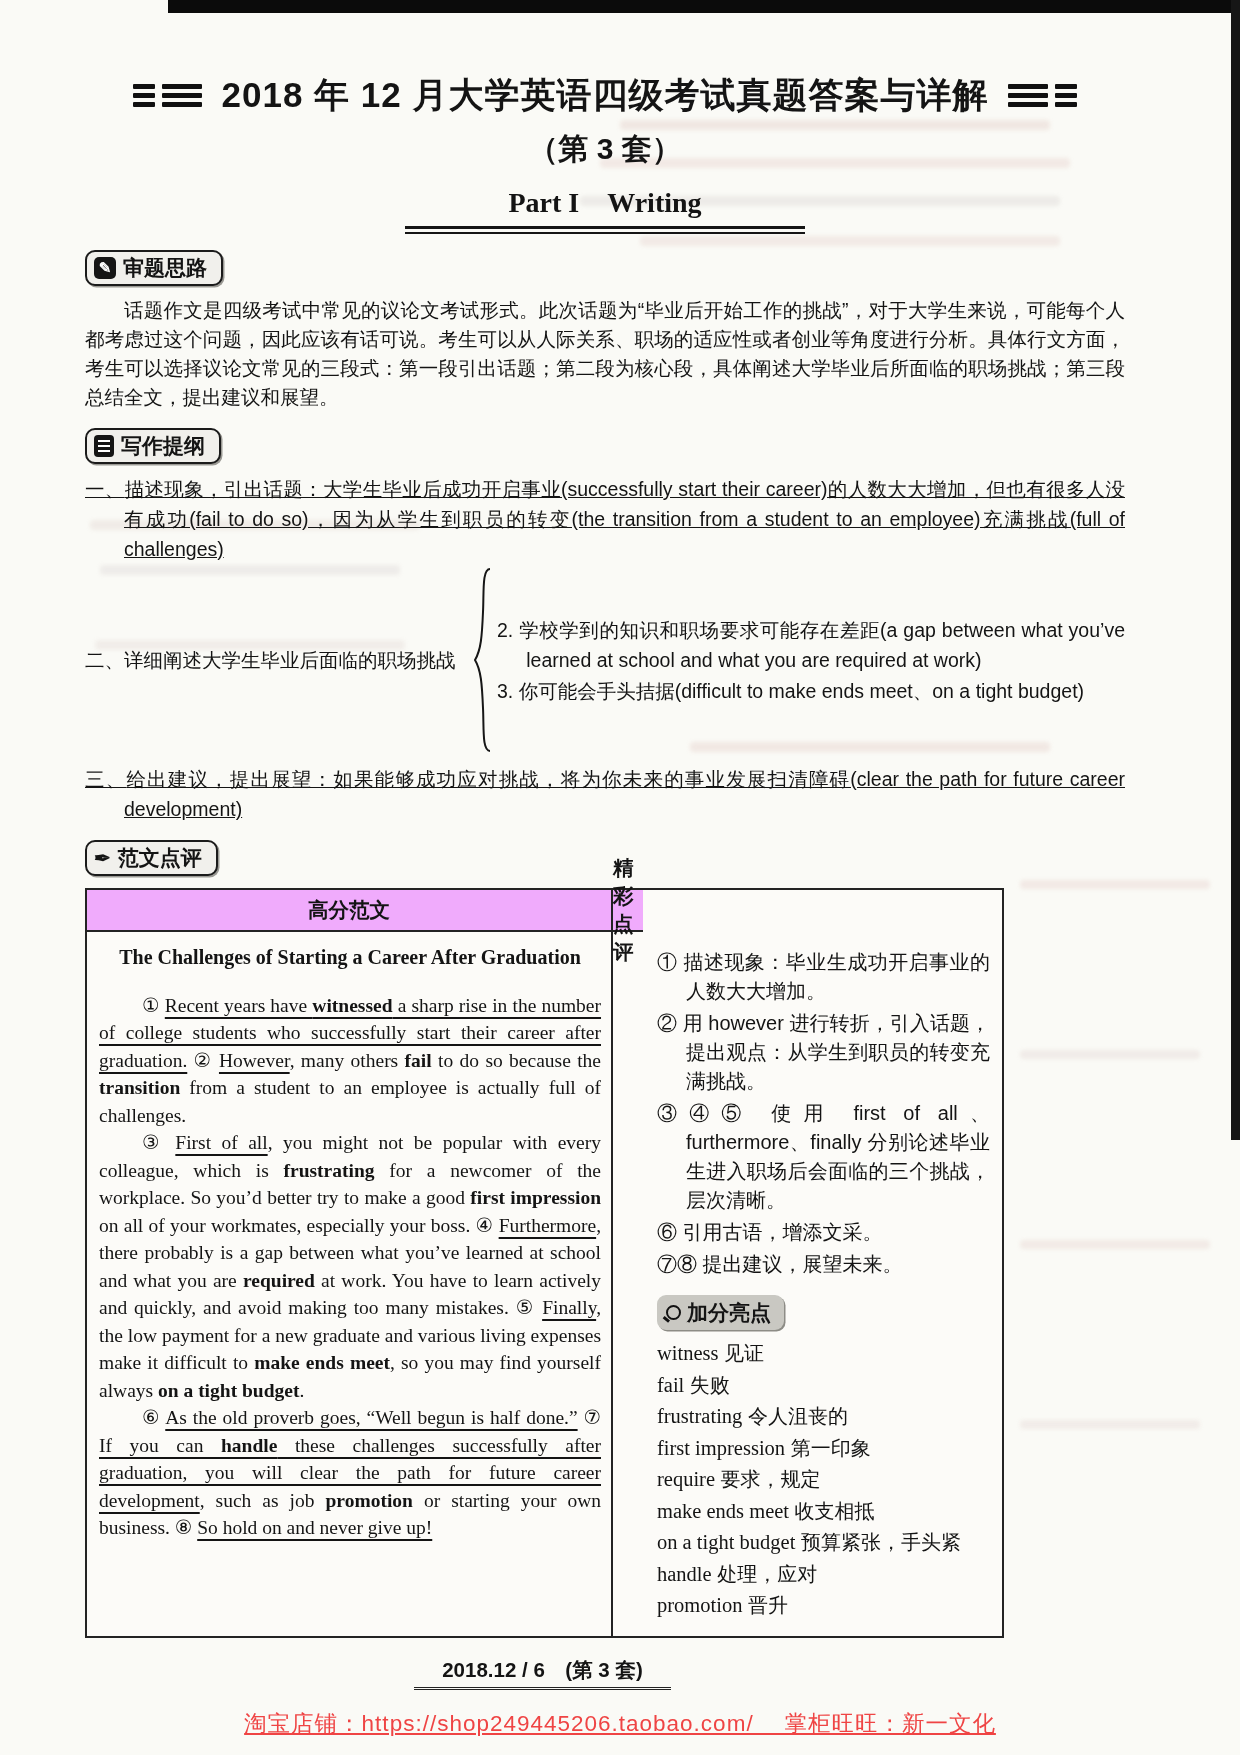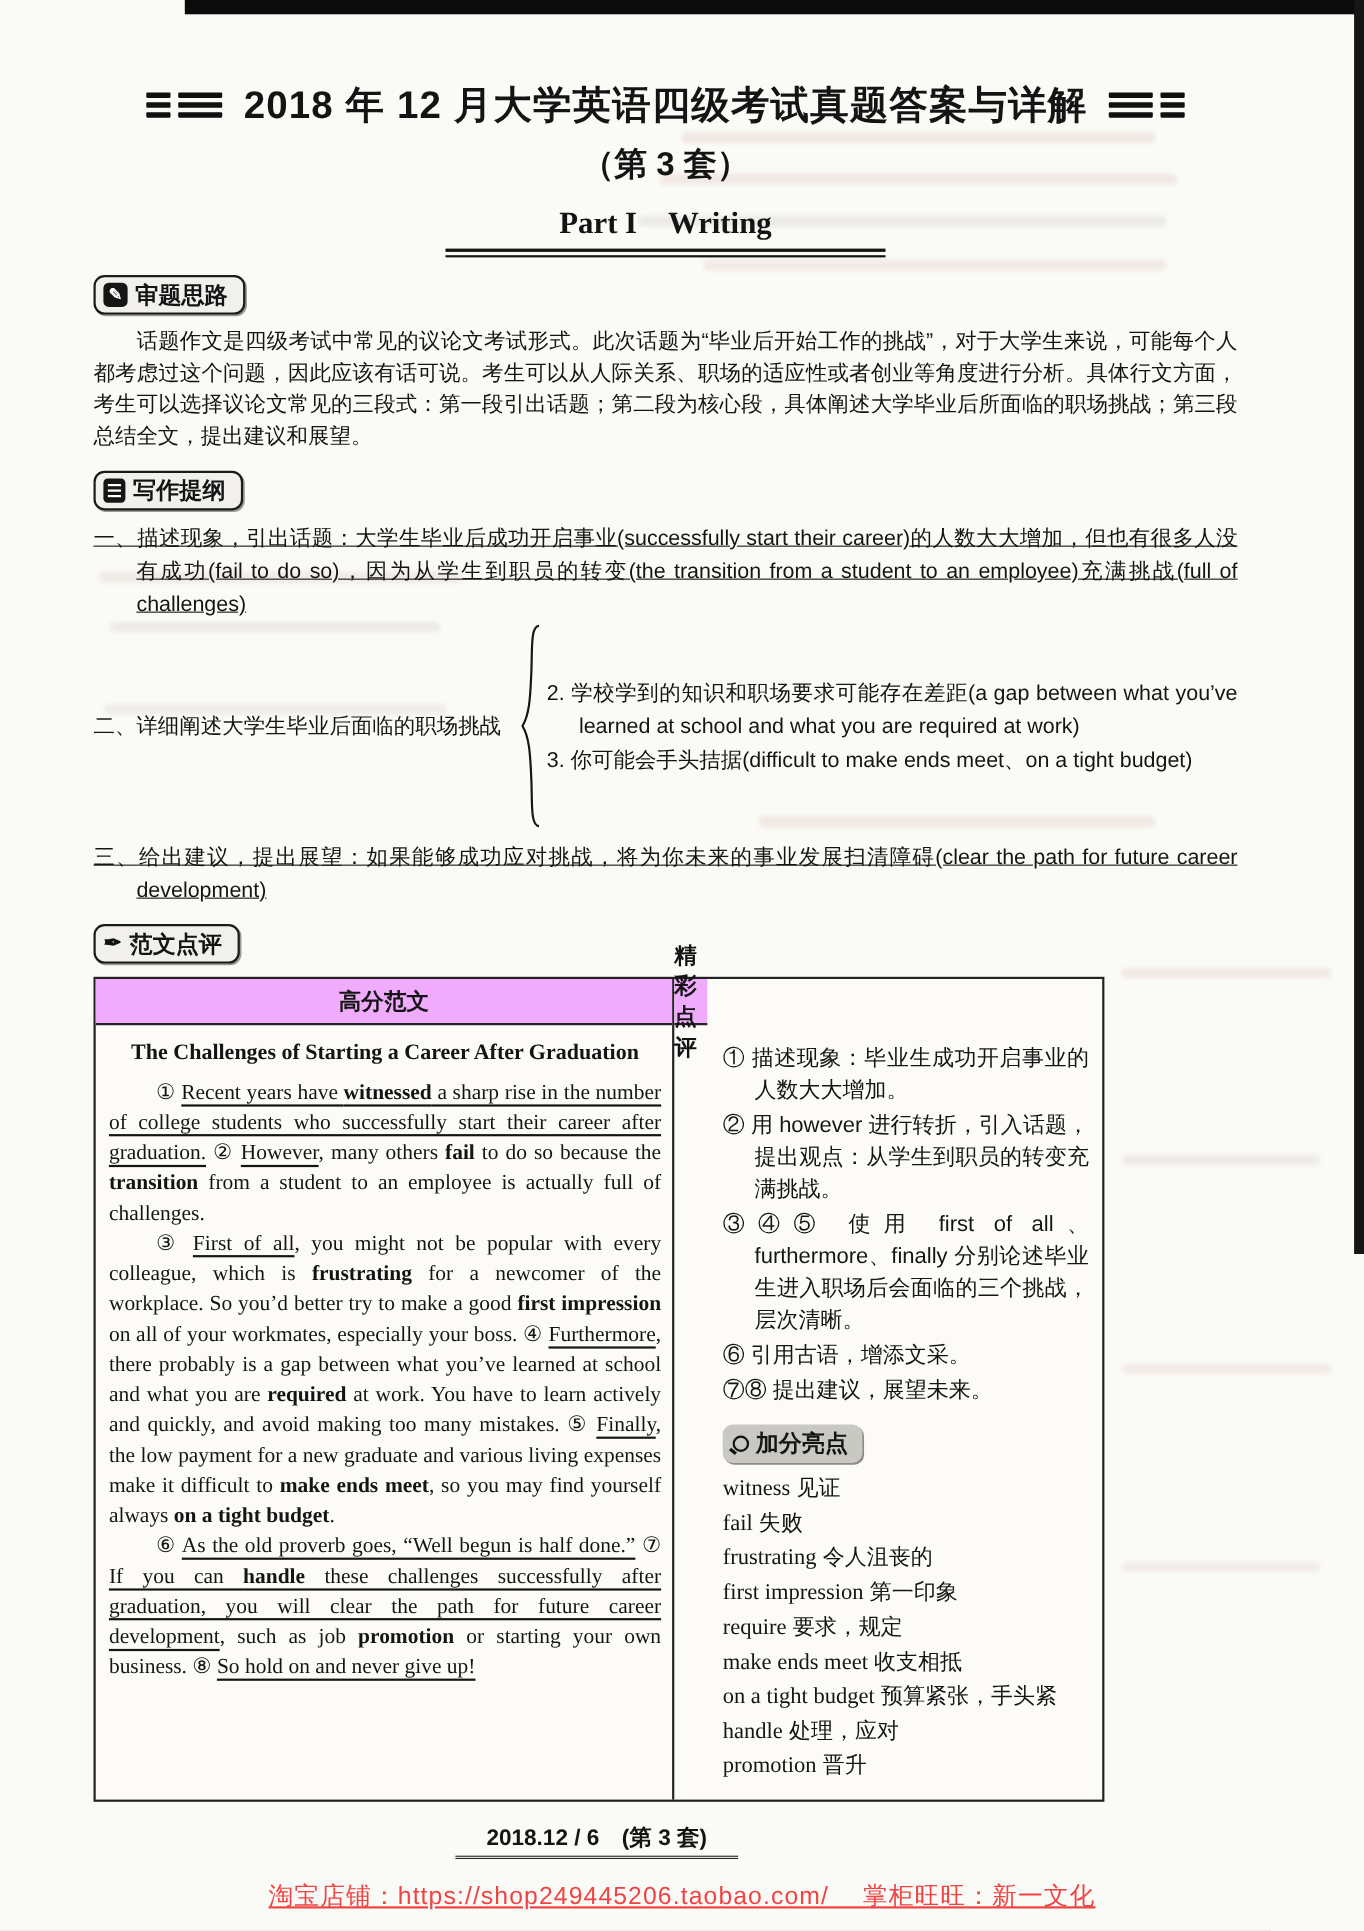--- a/index.html
+++ b/index.html
@@ -44,21 +44,21 @@
   .o2-list{flex:1;}
   .o2-li{padding-left:1.5em;text-indent:-1.5em;line-height:30px;margin:1px 0;text-align:justify;}
   
   .tbl{margin-top:12px;width:915px;display:flex;border:2.5px solid #232323;background:#fcfbf8;}
   .col-left{width:524px;border-right:2px solid #232323;display:flex;flex-direction:column;}
   .col-right{flex:1;display:flex;flex-direction:row;}
   .th{height:40px;display:flex;align-items:center;justify-content:center;font-weight:bold;
       font-size:20.5px;border-bottom:2px solid #232323;background:#f0abfc;}
   .essay{padding:10px 10px 16px 12px;font-size:19.5px;line-height:27.5px;
          font-family:"Liberation Serif","DejaVu Serif","DejaVu Sans",serif;}
-  .essay-title{text-align:center;font-weight:bold;font-size:20px;margin:2px 0 8px;}
+  .essay-title{text-align:center;font-weight:bold;font-size:20px;margin:2px 0 20px;}
   .essay p{margin:0;text-align:justify;text-indent:2.2em;}
   .b{font-weight:bold;}
   .u{text-decoration:underline;text-decoration-thickness:1.6px;text-underline-offset:4.5px;}
   .review-body{padding:58px 12px 14px 14px;font-size:20px;line-height:29px;}
   .comment{padding-left:1.45em;text-indent:-1.45em;margin-bottom:3px;text-align:justify;}
   .hl-row{margin:16px 0 8px;}
   .hl-badge{display:inline-flex;align-items:center;gap:6px;background:#c9c8c2;border-radius:9px;
             padding:3px 13px 3px 9px;font-size:21px;font-weight:bold;box-shadow:1.5px 1.5px 0 #8d8c86;}
   .mag{width:11px;height:11px;border:2.5px solid #111;border-radius:50%;position:relative;display:inline-block;flex:none;}
   .mag::after{content:"";position:absolute;width:7px;height:2.5px;background:#111;left:-5px;top:11px;transform:rotate(40deg);}

